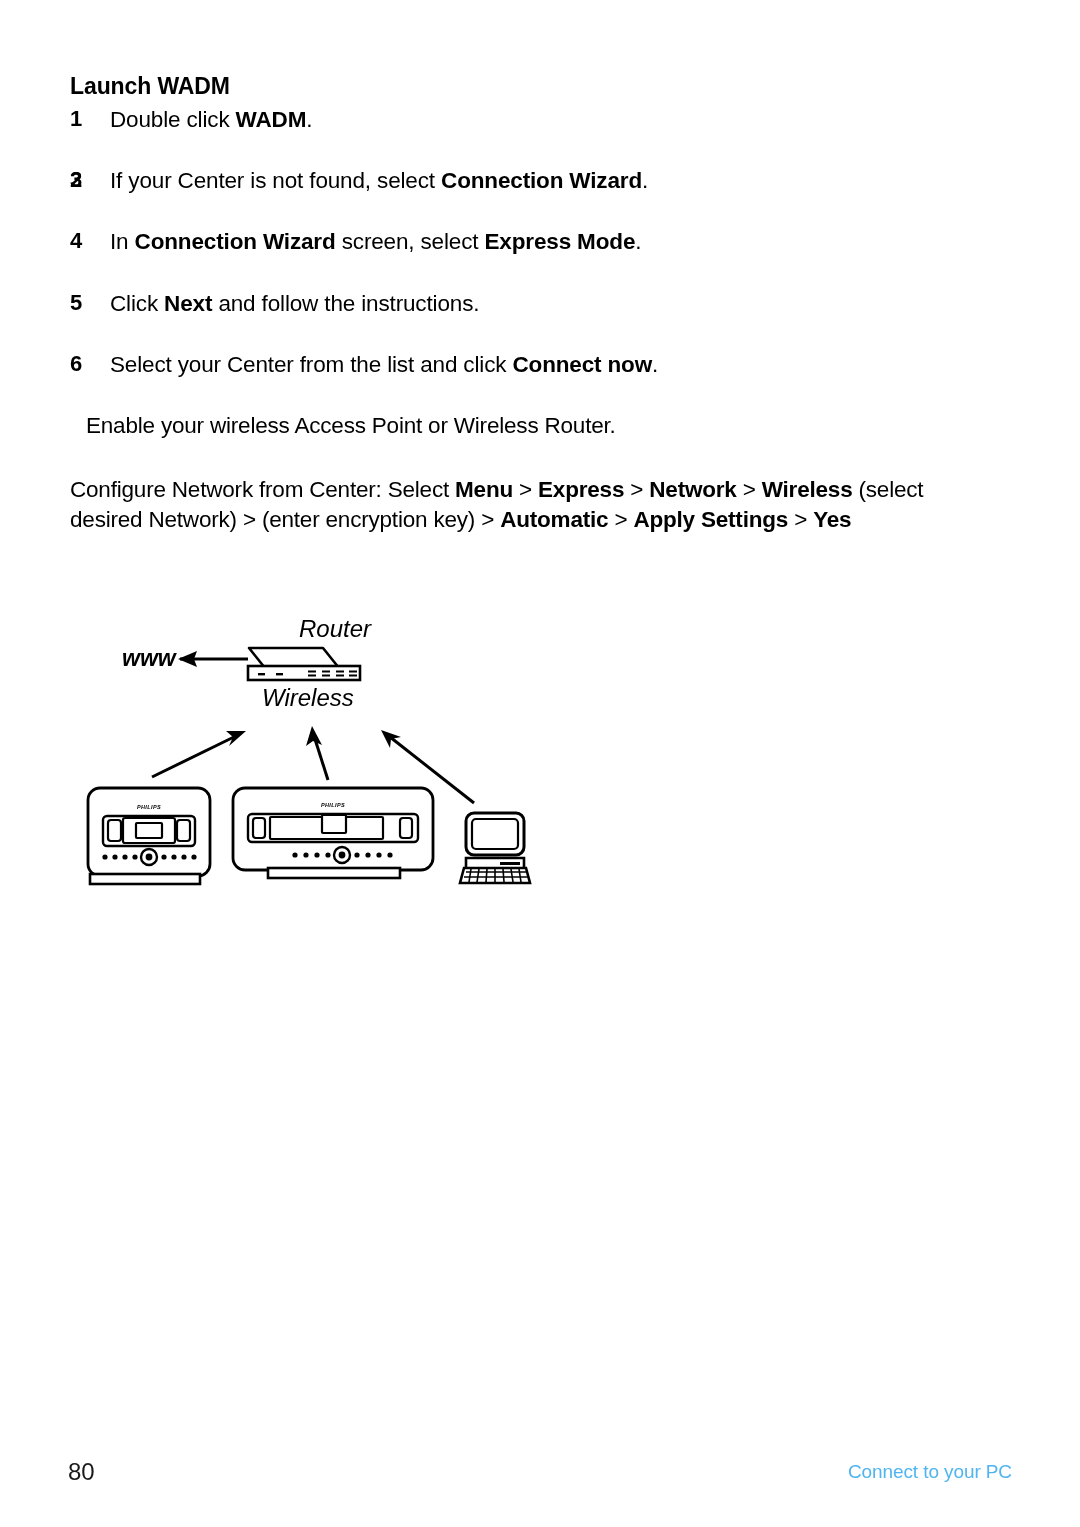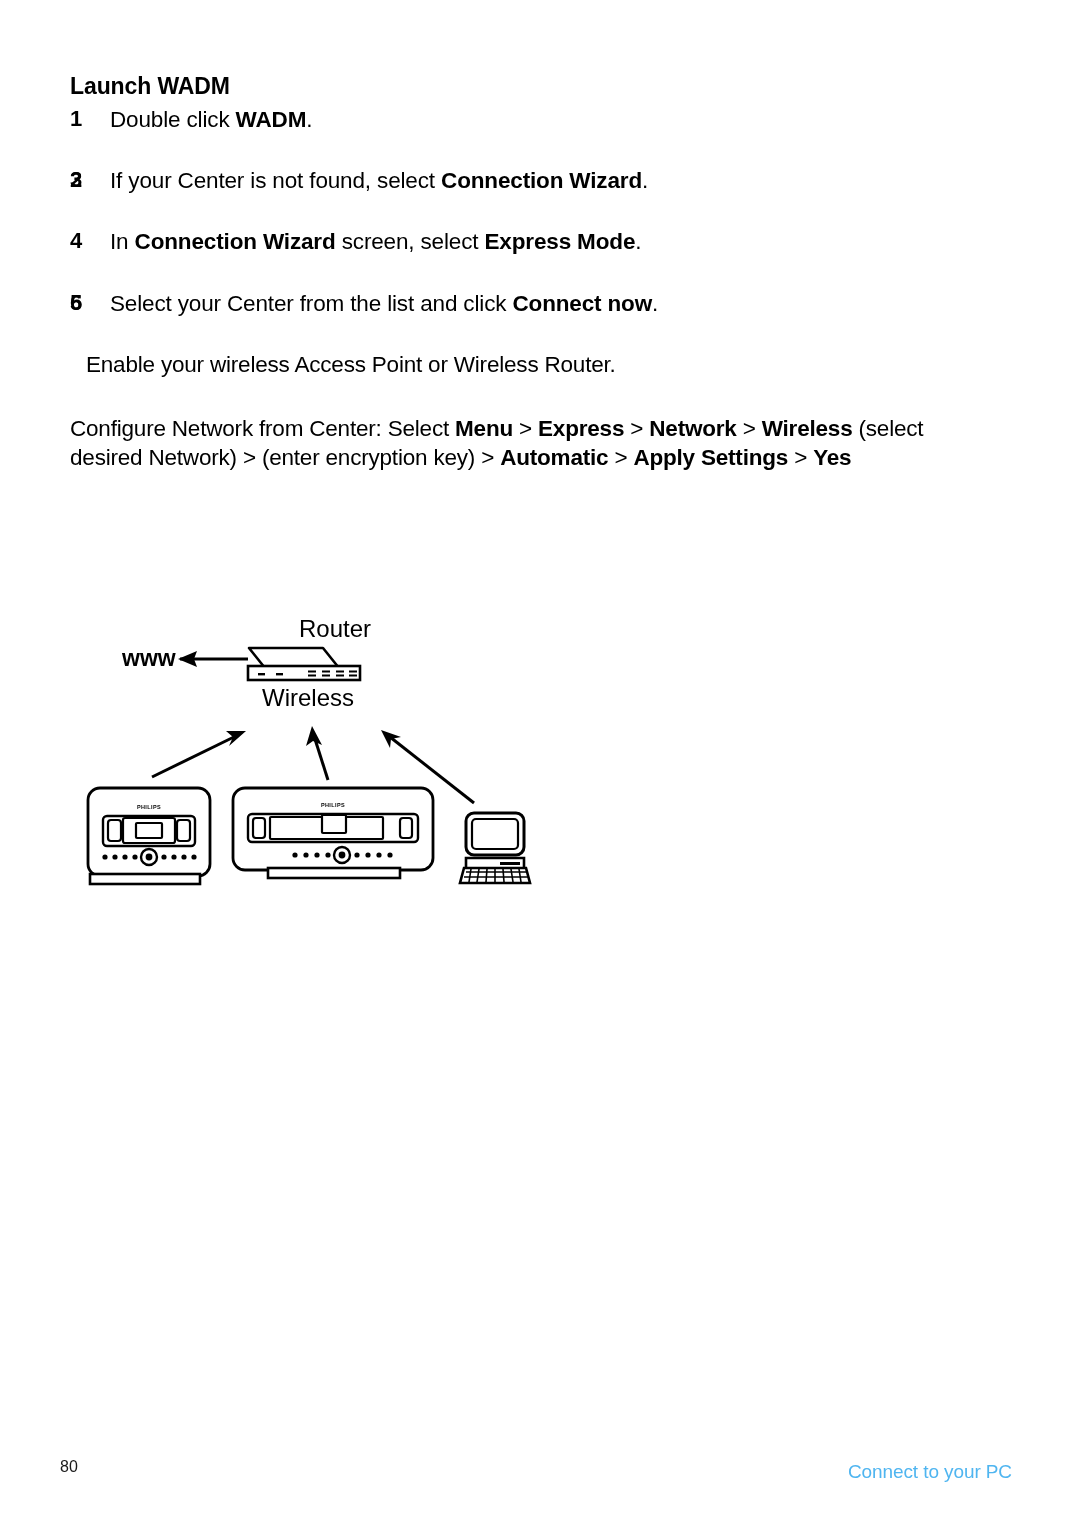--- a/index.html
+++ b/index.html
@@ -83,36 +83,37 @@
   }
   .config-para b { font-weight: bold; }
 
   
   .diagram {
     position: absolute;
     left: 70px;
     top: 600px;
     width: 500px;
     height: 300px;
+    font-style: italic;
   }
   .diagram svg { display: block; }
 
   
   .footer {
     position: absolute;
     left: 0;
     top: 1458px;
     width: 1080px;
     height: 40px;
   }
   .page-number {
     position: absolute;
-    left: 60px;
+    left: 68px;
     top: 0;
-    font-size: 16px;
+    font-size: 24px;
     letter-spacing: 0px;
     color: #1a1a1a;
   }
   .footer-label {
     position: absolute;
     right: 68px;
     top: 3px;
     font-size: 19px;
     letter-spacing: -0.1px;
   }
@@ -140,20 +141,21 @@
       <span>If your Center is not found, select <b>Connection Wizard</b>.</span>
     </div>
 
     <div class="step">
       <span class="num">4</span>
       <span>In <b>Connection Wizard</b> screen, select <b>Express Mode</b>.</span>
     </div>
 
     <div class="step">
       <span class="num">5</span>
+      <span>Click <b>Next</b> and follow the instructions.</span>
     </div>
 
     <div class="step">
       <span class="num">6</span>
       <span>Select your Center from the list and click <b>Connect now</b>.</span>
     </div>
 
     <div class="subsection">
       <p class="body-line">Enable your wireless Access Point or Wireless Router.</p>
       <p class="config-para">Configure Network from Center: Select <b>Menu</b> &gt; <b>Express</b> &gt; <b>Network</b> &gt; <b>Wireless</b> (select desired Network) &gt; (enter encryption key) &gt; <b>Automatic</b> &gt; <b>Apply Settings</b> &gt; <b>Yes</b></p>

